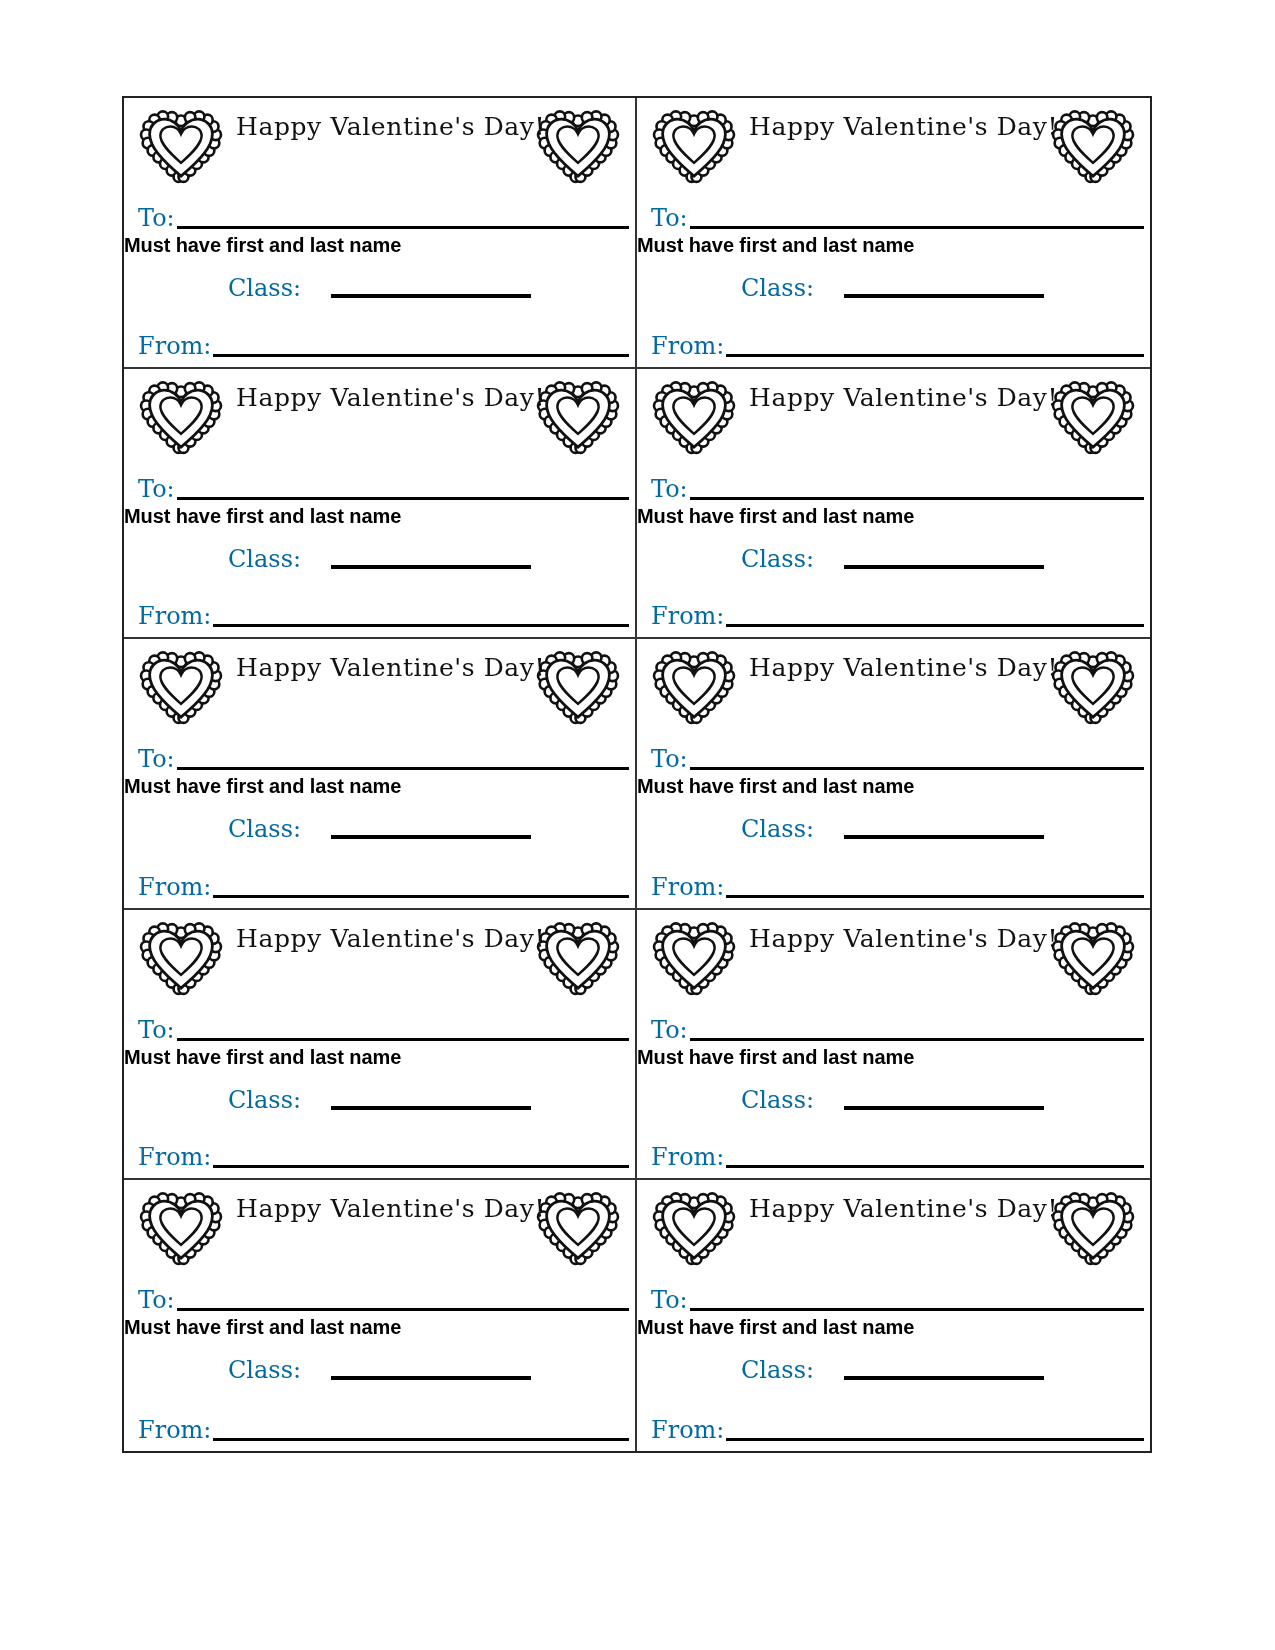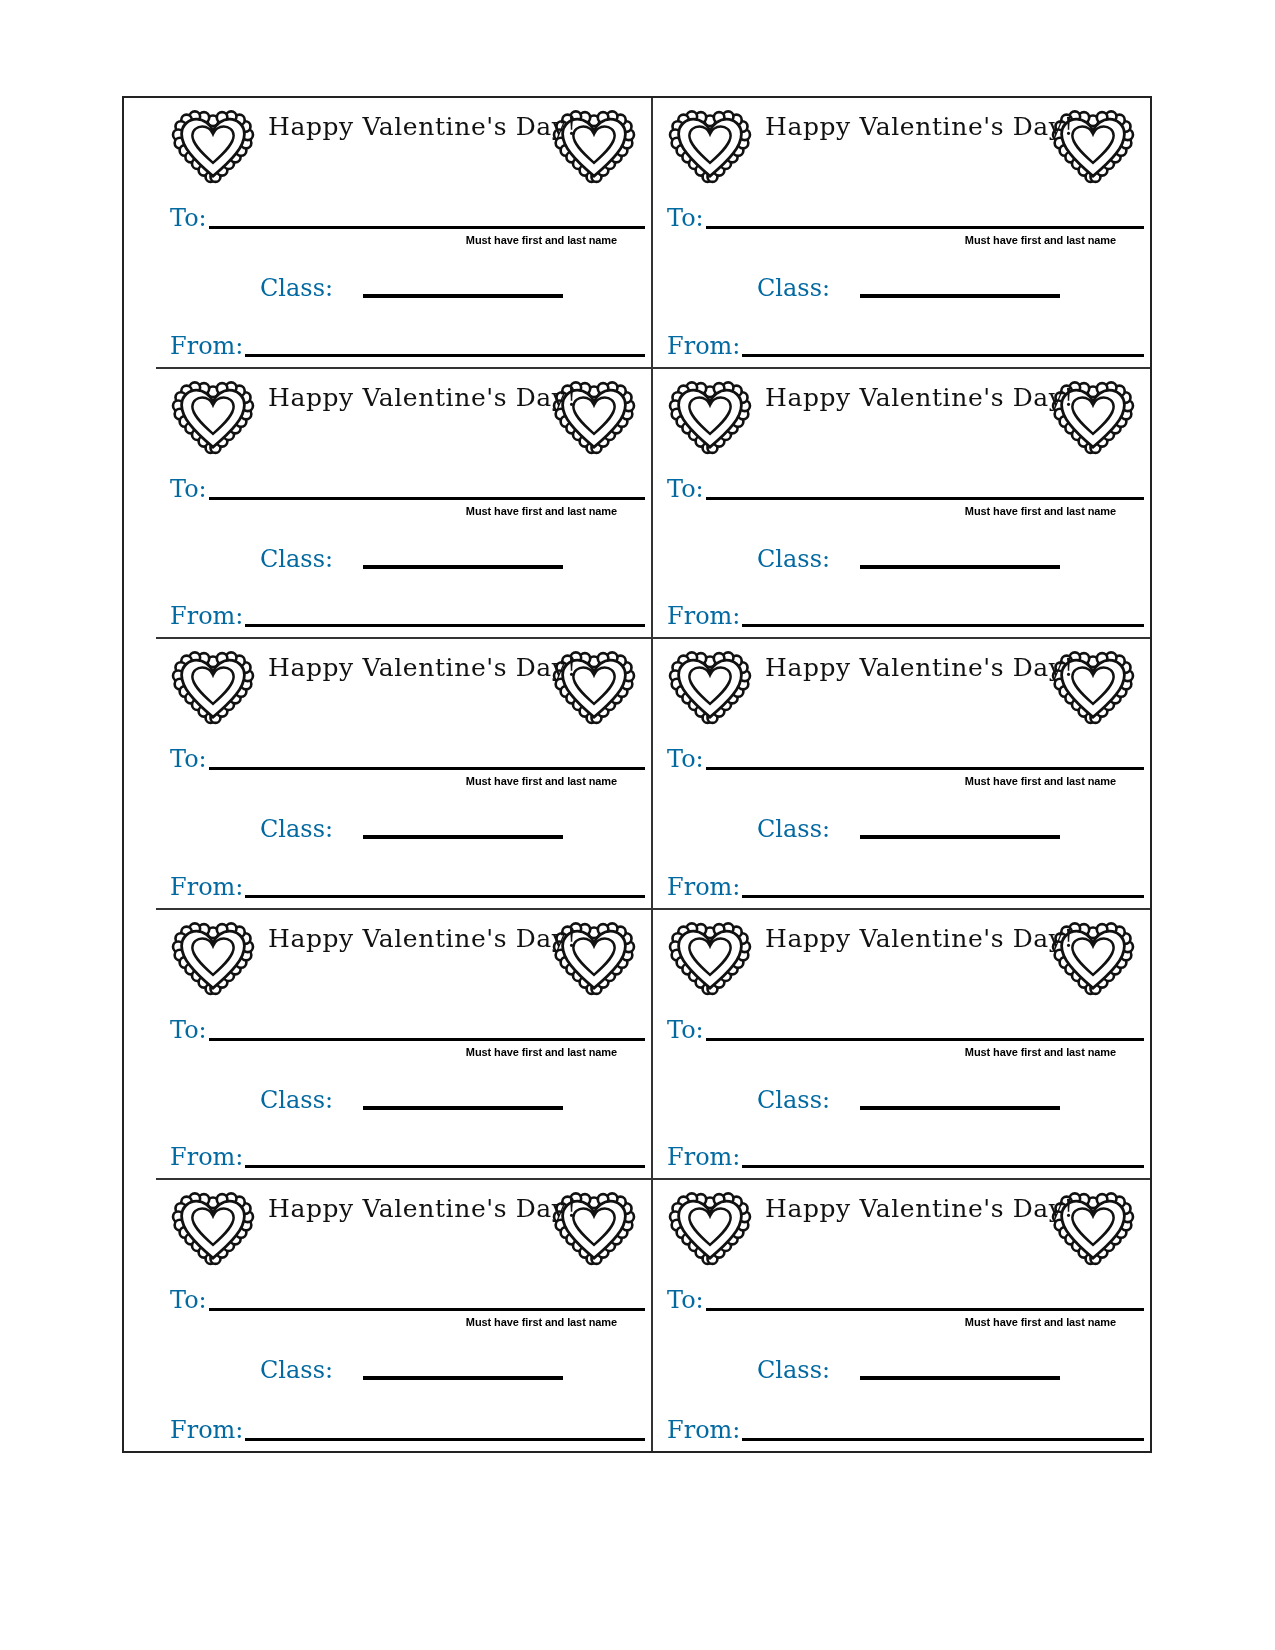--- a/index.html
+++ b/index.html
@@ -20,21 +20,20 @@
     left: 122px;
     top: 96px;
     width: 1030px;
     height: 1357px;
     box-sizing: border-box;
     border: 2px solid #222222;
     display: grid;
     grid-template-columns: 1fr 1fr;
     grid-template-rows: repeat(5, 1fr);
     background: #ffffff;
-    padding-left: 32px;
   }
 
   .card {
     position: relative;
     box-sizing: border-box;
     border-right: 2px solid #333333;
     border-bottom: 2px solid #333333;
     overflow: hidden;
     background: #ffffff;
   }
@@ -91,24 +90,24 @@
     margin-left: 2px;
     margin-bottom: 2px;
   }
 
   
   .caption {
     position: absolute;
     top: 136px;
     left: 0;
     right: 0;
-    text-align: right;
+    text-align: left;
     font-family: "Liberation Sans", sans-serif;
     font-weight: bold;
-    font-size: 11px;
+    font-size: 20px;
     color: #000000;
     letter-spacing: -0.1px;
     padding-right: 34px;
   }
 
   
   .class-row {
     position: absolute;
     top: 178px;
     left: 104px;

